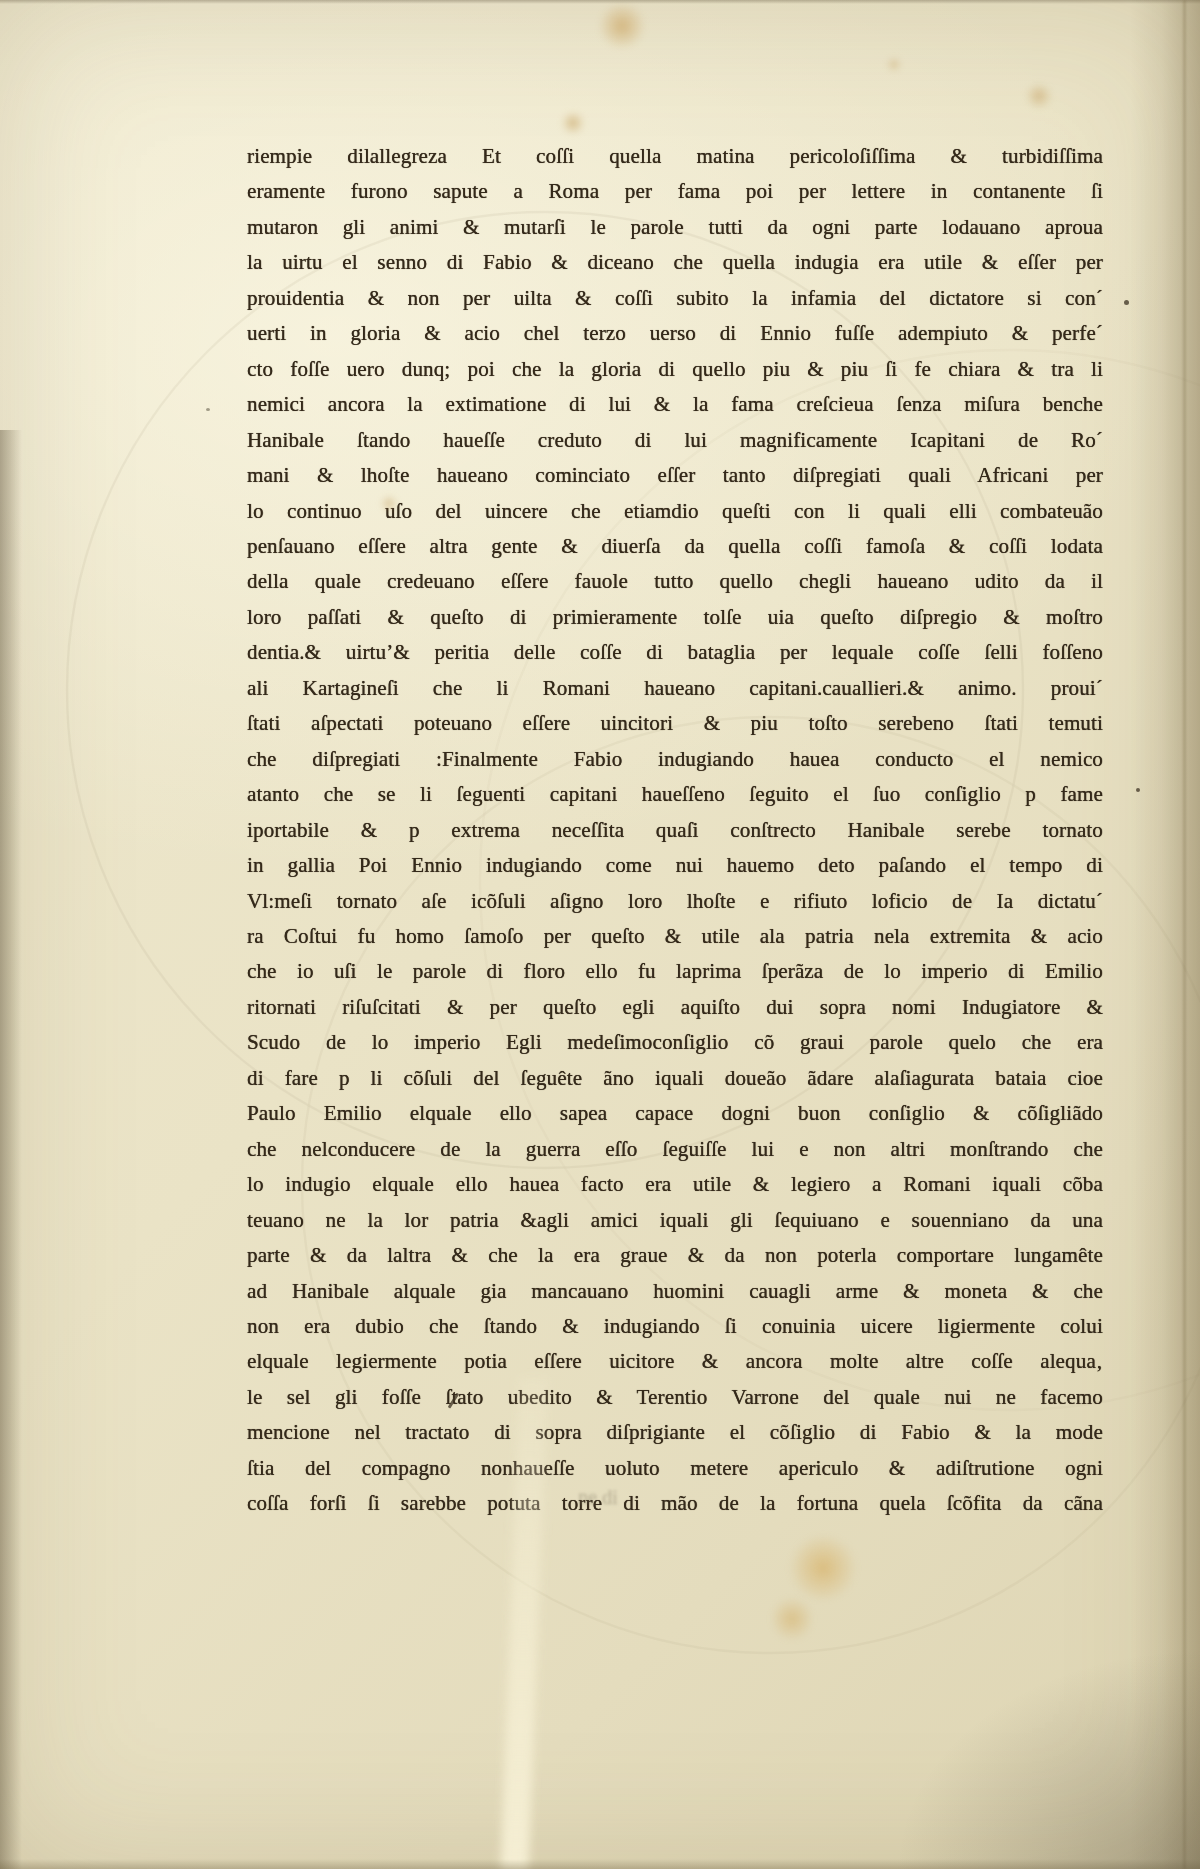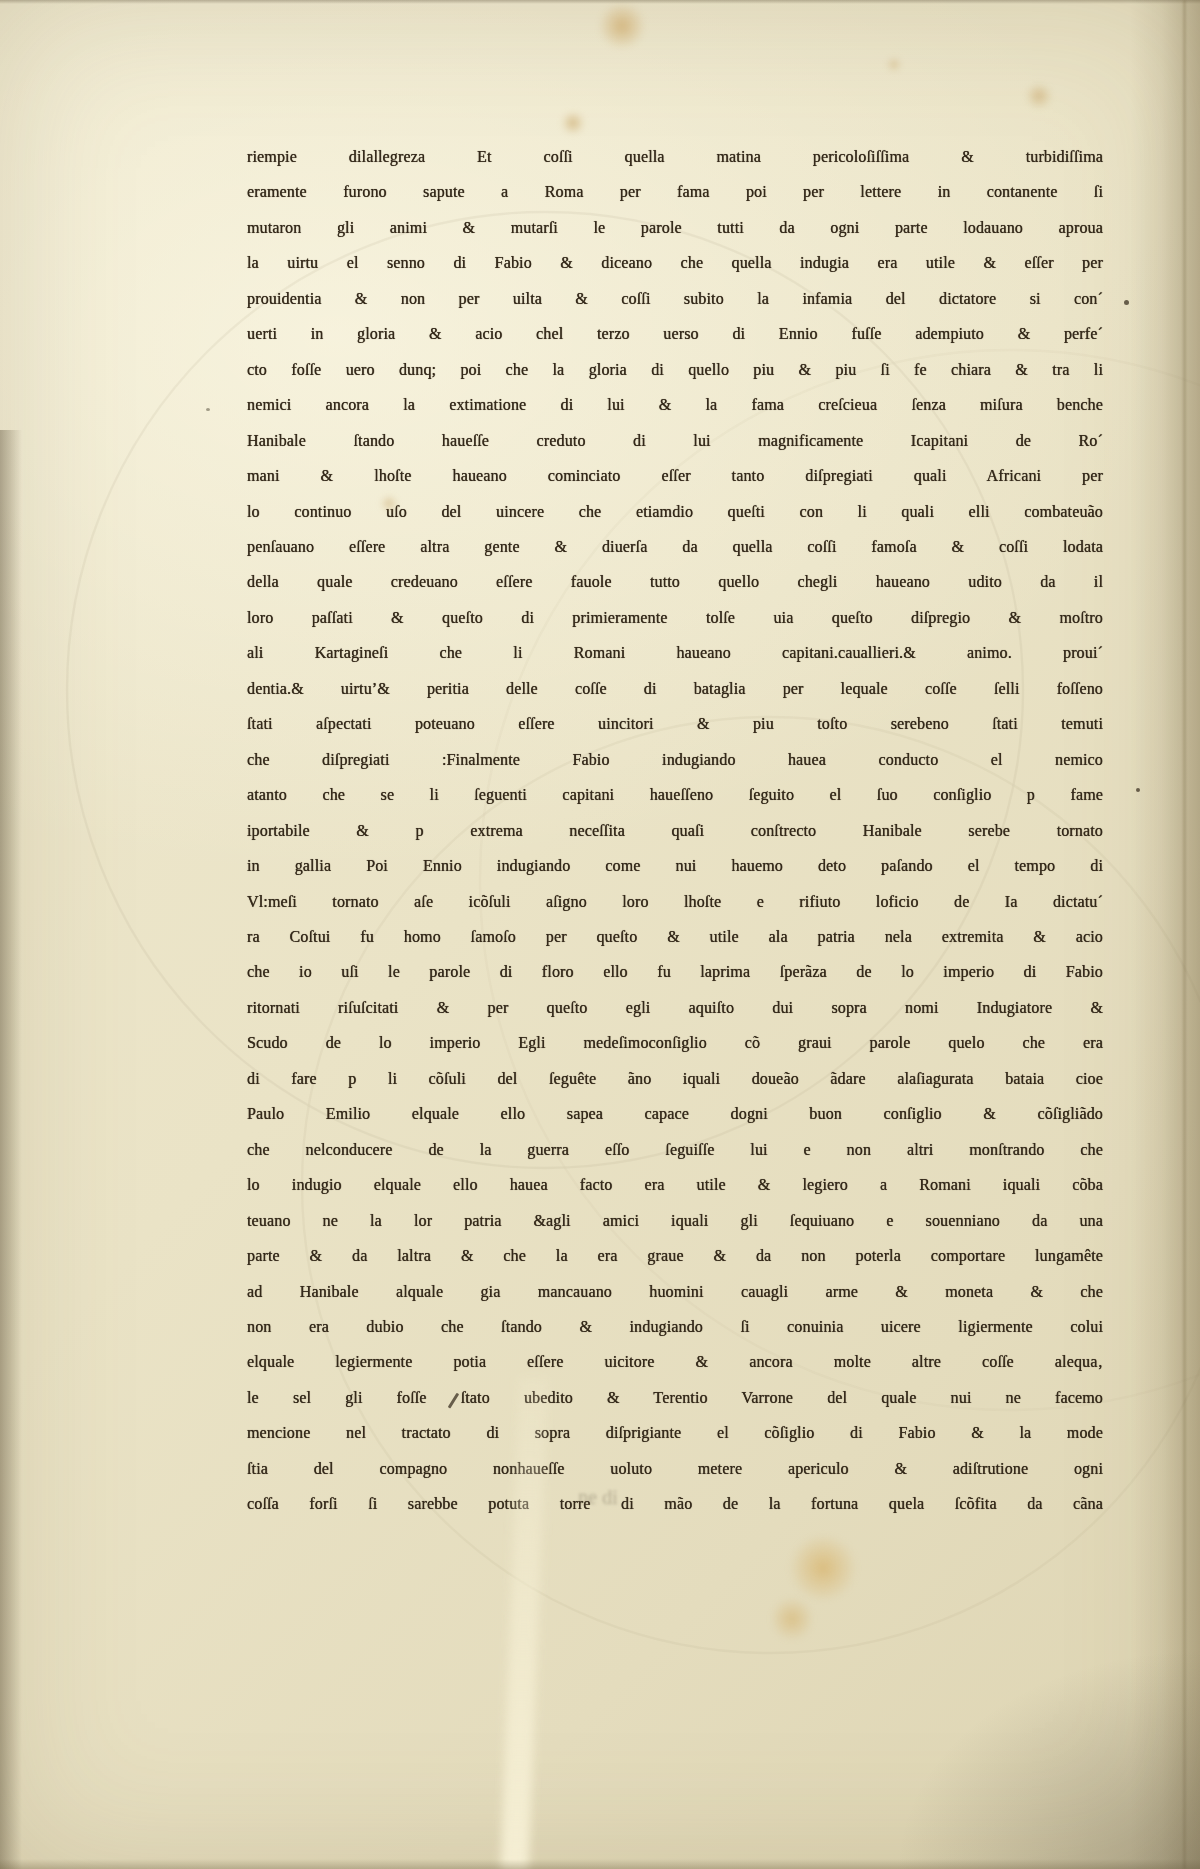--- a/index.html
+++ b/index.html
@@ -39,21 +39,21 @@
   .fleck{position:absolute;background:rgba(60,50,34,.75);border-radius:1px;}
   .f1{left:1124px;top:300px;width:5px;height:5px;border-radius:50%;}
   .f2{left:1136px;top:788px;width:4px;height:4px;border-radius:50%;}
   .f3{left:452px;top:1392px;width:2.5px;height:17px;transform:rotate(32deg);}
   .f4{left:206px;top:408px;width:4px;height:3px;opacity:.6;border-radius:50%;}
   .showthrough{position:absolute;left:578px;top:1486px;width:46px;height:42px;color:rgba(120,110,88,.45);
     font-size:20px;filter:blur(1.5px);transform:rotate(1deg);}
   
   .text-block{
     position:absolute;left:247px;top:139px;width:856px;
-    font-size:16px;line-height:35.45px;color:#34291a;
+    font-size:21px;line-height:35.45px;color:#34291a;
     letter-spacing:.15px;
     text-shadow:0 0 .7px rgba(52,41,26,.85), .4px 0 0 rgba(52,41,26,.35);
   }
   .line{text-align:justify;text-align-last:justify;white-space:normal;}
 </style>
 </head>
 <body>
 
 <div class="page">
 
@@ -73,30 +73,30 @@
       <div class="line">prouidentia &amp; non per uilta &amp; coſſi subito la infamia del dictatore si con´</div>
       <div class="line">uerti in gloria &amp; acio chel terzo uerso di Ennio fuſſe adempiuto &amp; perfe´</div>
       <div class="line">cto foſſe uero dunq; poi che la gloria di quello piu &amp; piu ſi fe chiara &amp; tra li</div>
       <div class="line">nemici ancora la extimatione di lui &amp; la fama creſcieua ſenza miſura benche</div>
       <div class="line">Hanibale ſtando haueſſe creduto di lui magnificamente Icapitani de Ro´</div>
       <div class="line">mani &amp; lhoſte haueano cominciato eſſer tanto diſpregiati quali Africani per</div>
       <div class="line">lo continuo uſo del uincere che etiamdio queſti con li quali elli combateuão</div>
       <div class="line">penſauano eſſere altra gente &amp; diuerſa da quella coſſi famoſa &amp; coſſi lodata</div>
       <div class="line">della quale credeuano eſſere fauole tutto quello chegli haueano udito da il</div>
       <div class="line">loro paſſati &amp; queſto di primieramente tolſe uia queſto diſpregio &amp; moſtro</div>
+      <div class="line">dentia.&amp; uirtu’&amp; peritia delle coſſe di bataglia per lequale coſſe ſelli foſſeno</div>
       <div class="line">ali Kartagineſi che li Romani haueano capitani.cauallieri.&amp; animo. proui´</div>
-      <div class="line">dentia.&amp; uirtu’&amp; peritia delle coſſe di bataglia per lequale coſſe ſelli foſſeno</div>
       <div class="line">ſtati aſpectati poteuano eſſere uincitori &amp; piu toſto serebeno ſtati temuti</div>
       <div class="line">che diſpregiati :Finalmente Fabio indugiando hauea conducto el nemico</div>
       <div class="line">atanto che se li ſeguenti capitani haueſſeno ſeguito el ſuo conſiglio p fame</div>
       <div class="line">iportabile &amp; p extrema neceſſita quaſi conſtrecto Hanibale serebe tornato</div>
       <div class="line">in gallia Poi Ennio indugiando come nui hauemo deto paſando el tempo di</div>
       <div class="line">Vl:meſi tornato aſe icõſuli aſigno loro lhoſte e rifiuto loficio de Ia dictatu´</div>
       <div class="line">ra Coſtui fu homo ſamoſo per queſto &amp; utile ala patria nela extremita &amp; acio</div>
-      <div class="line">che io uſi le parole di floro ello fu laprima ſperãza de lo imperio di Fabio</div>
+      <div class="line">che io uſi le parole di floro ello fu laprima ſperãza de lo imperio di Emilio</div>
       <div class="line">ritornati riſuſcitati &amp; per queſto egli aquiſto dui sopra nomi Indugiatore &amp;</div>
       <div class="line">Scudo de lo imperio Egli medeſimoconſiglio cõ graui parole quelo che era</div>
       <div class="line">di fare p li cõſuli del ſeguête ãno iquali doueão ãdare alaſiagurata bataia cioe</div>
       <div class="line">Paulo Emilio elquale ello sapea capace dogni buon conſiglio &amp; cõſigliãdo</div>
       <div class="line">che nelconducere de la guerra eſſo ſeguiſſe lui e non altri monſtrando che</div>
       <div class="line">lo indugio elquale ello hauea facto era utile &amp; legiero a Romani iquali cõba</div>
       <div class="line">teuano ne la lor patria &amp;agli amici iquali gli ſequiuano e souenniano da una</div>
       <div class="line">parte &amp; da laltra &amp; che la era graue &amp; da non poterla comportare lungamête</div>
       <div class="line">ad Hanibale alquale gia mancauano huomini cauagli arme &amp; moneta &amp; che</div>
       <div class="line">non era dubio che ſtando &amp; indugiando ſi conuinia uicere ligiermente colui</div>

